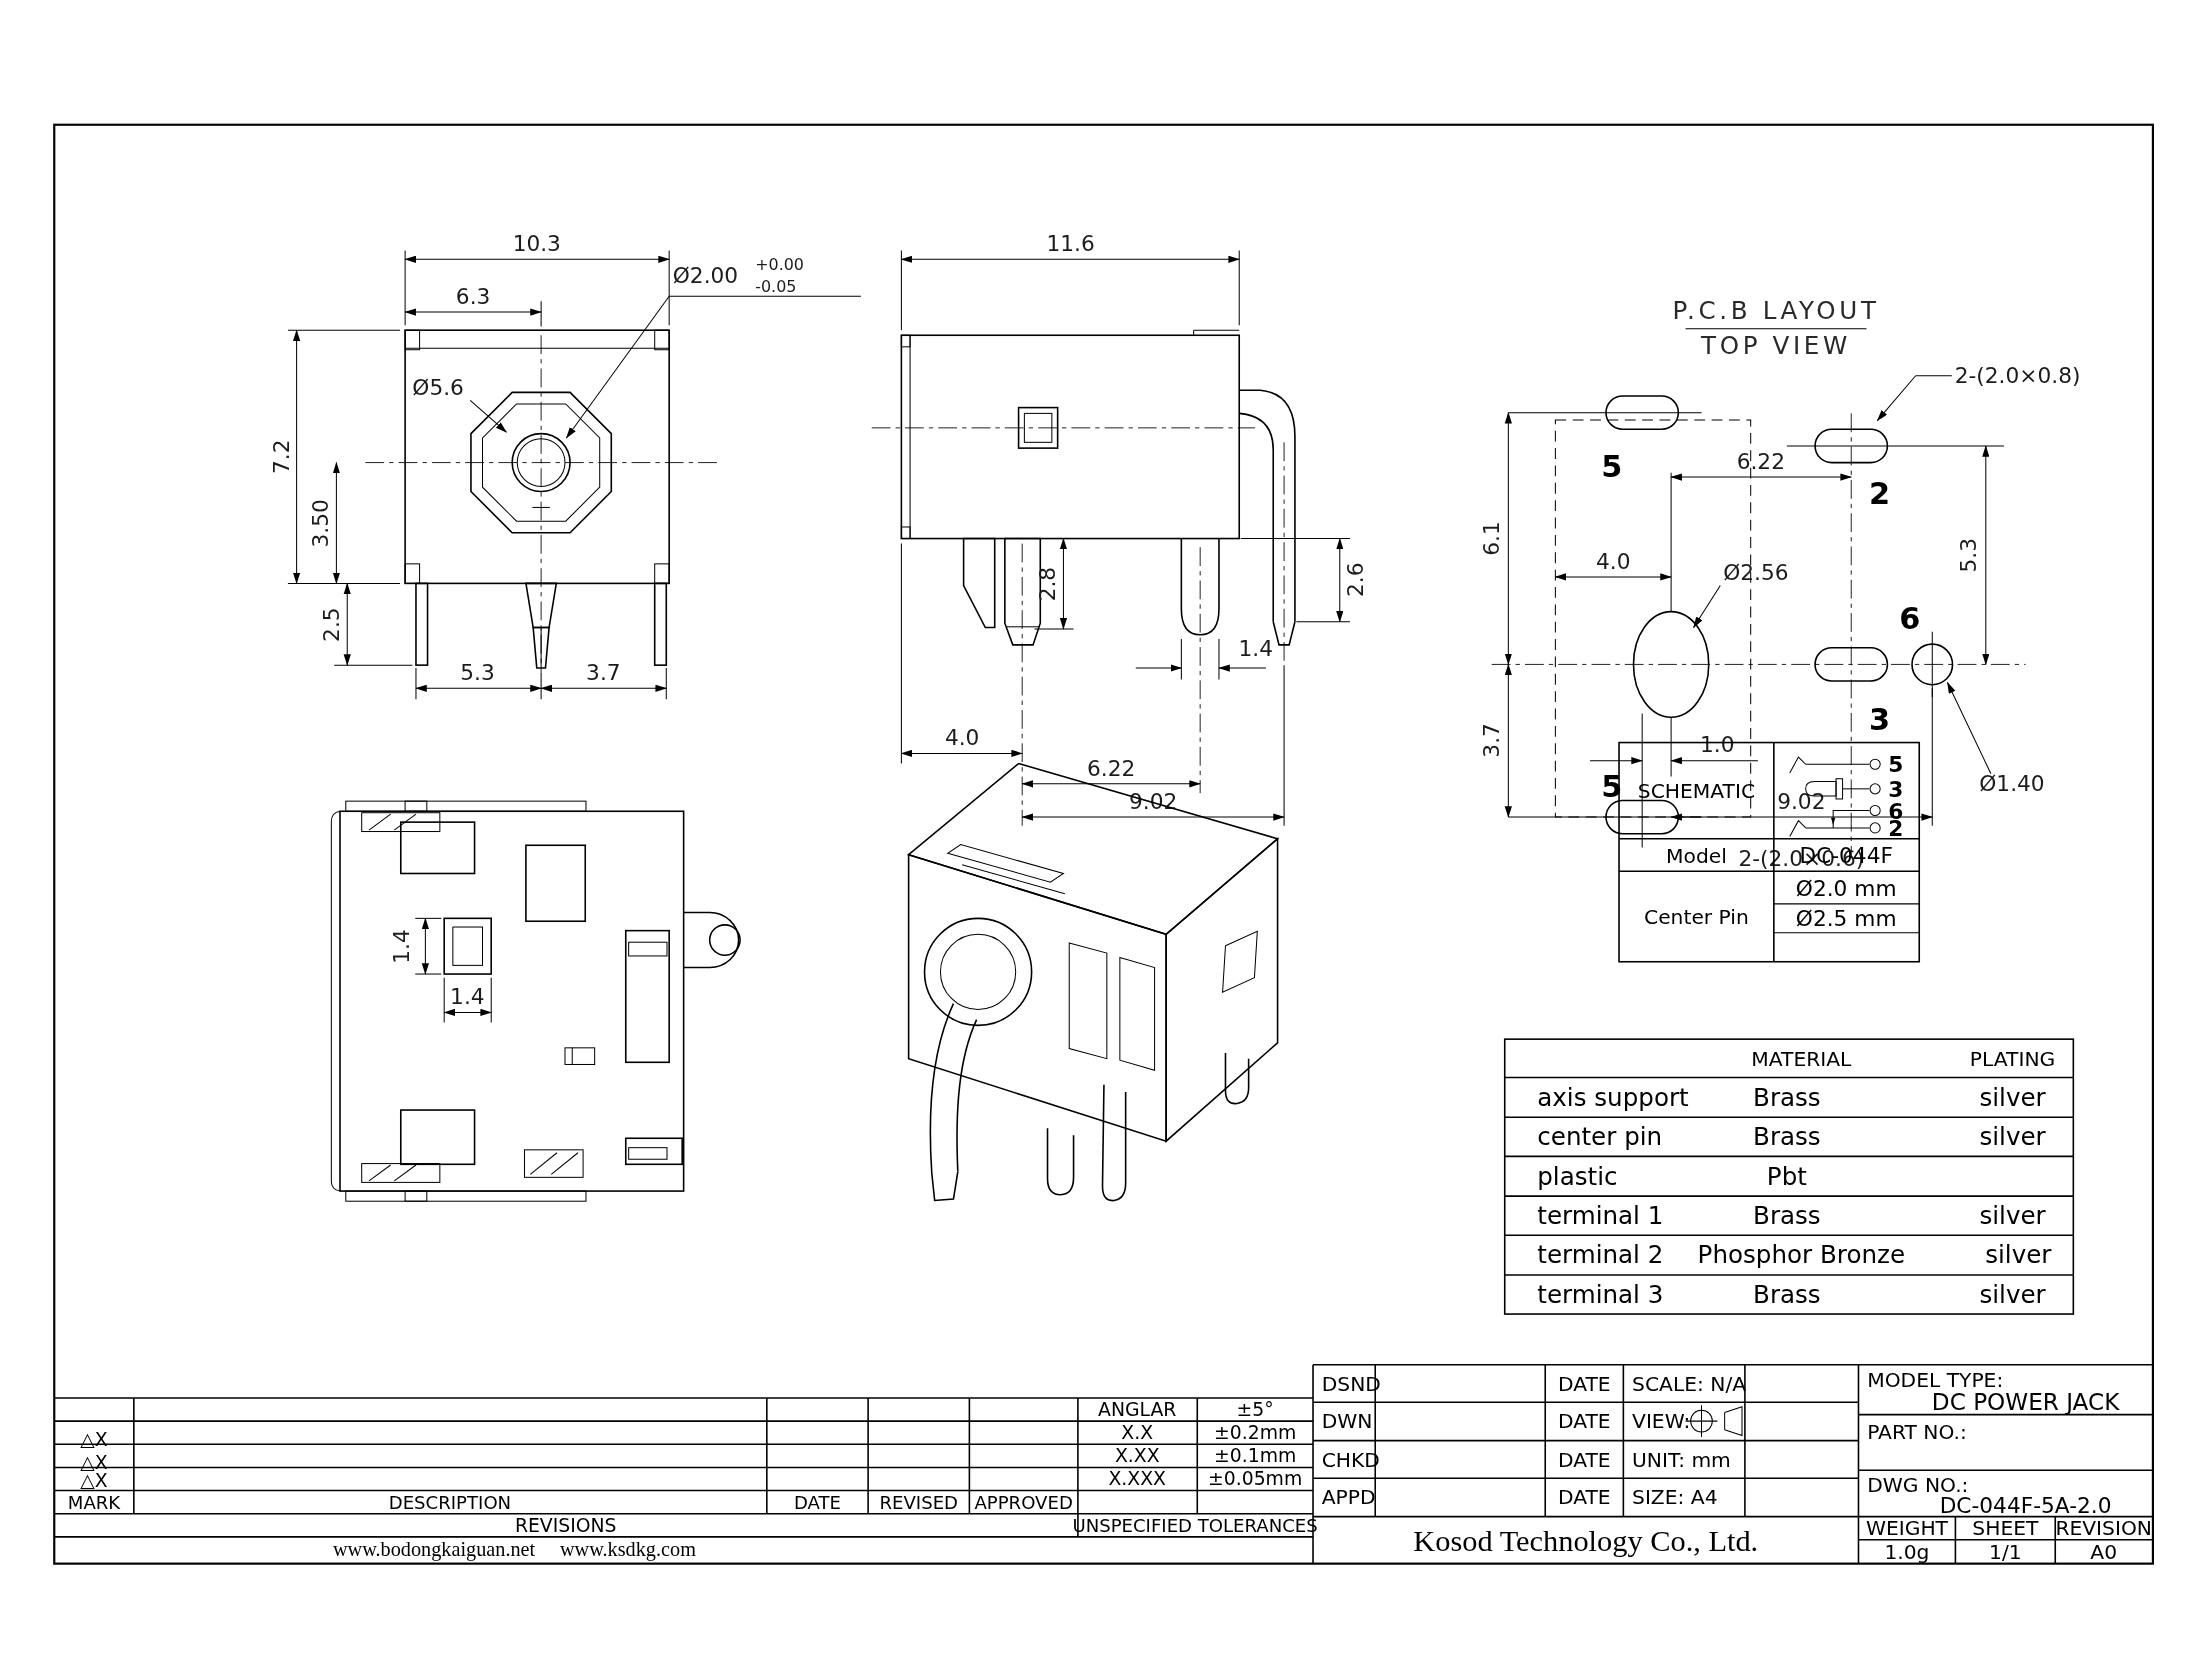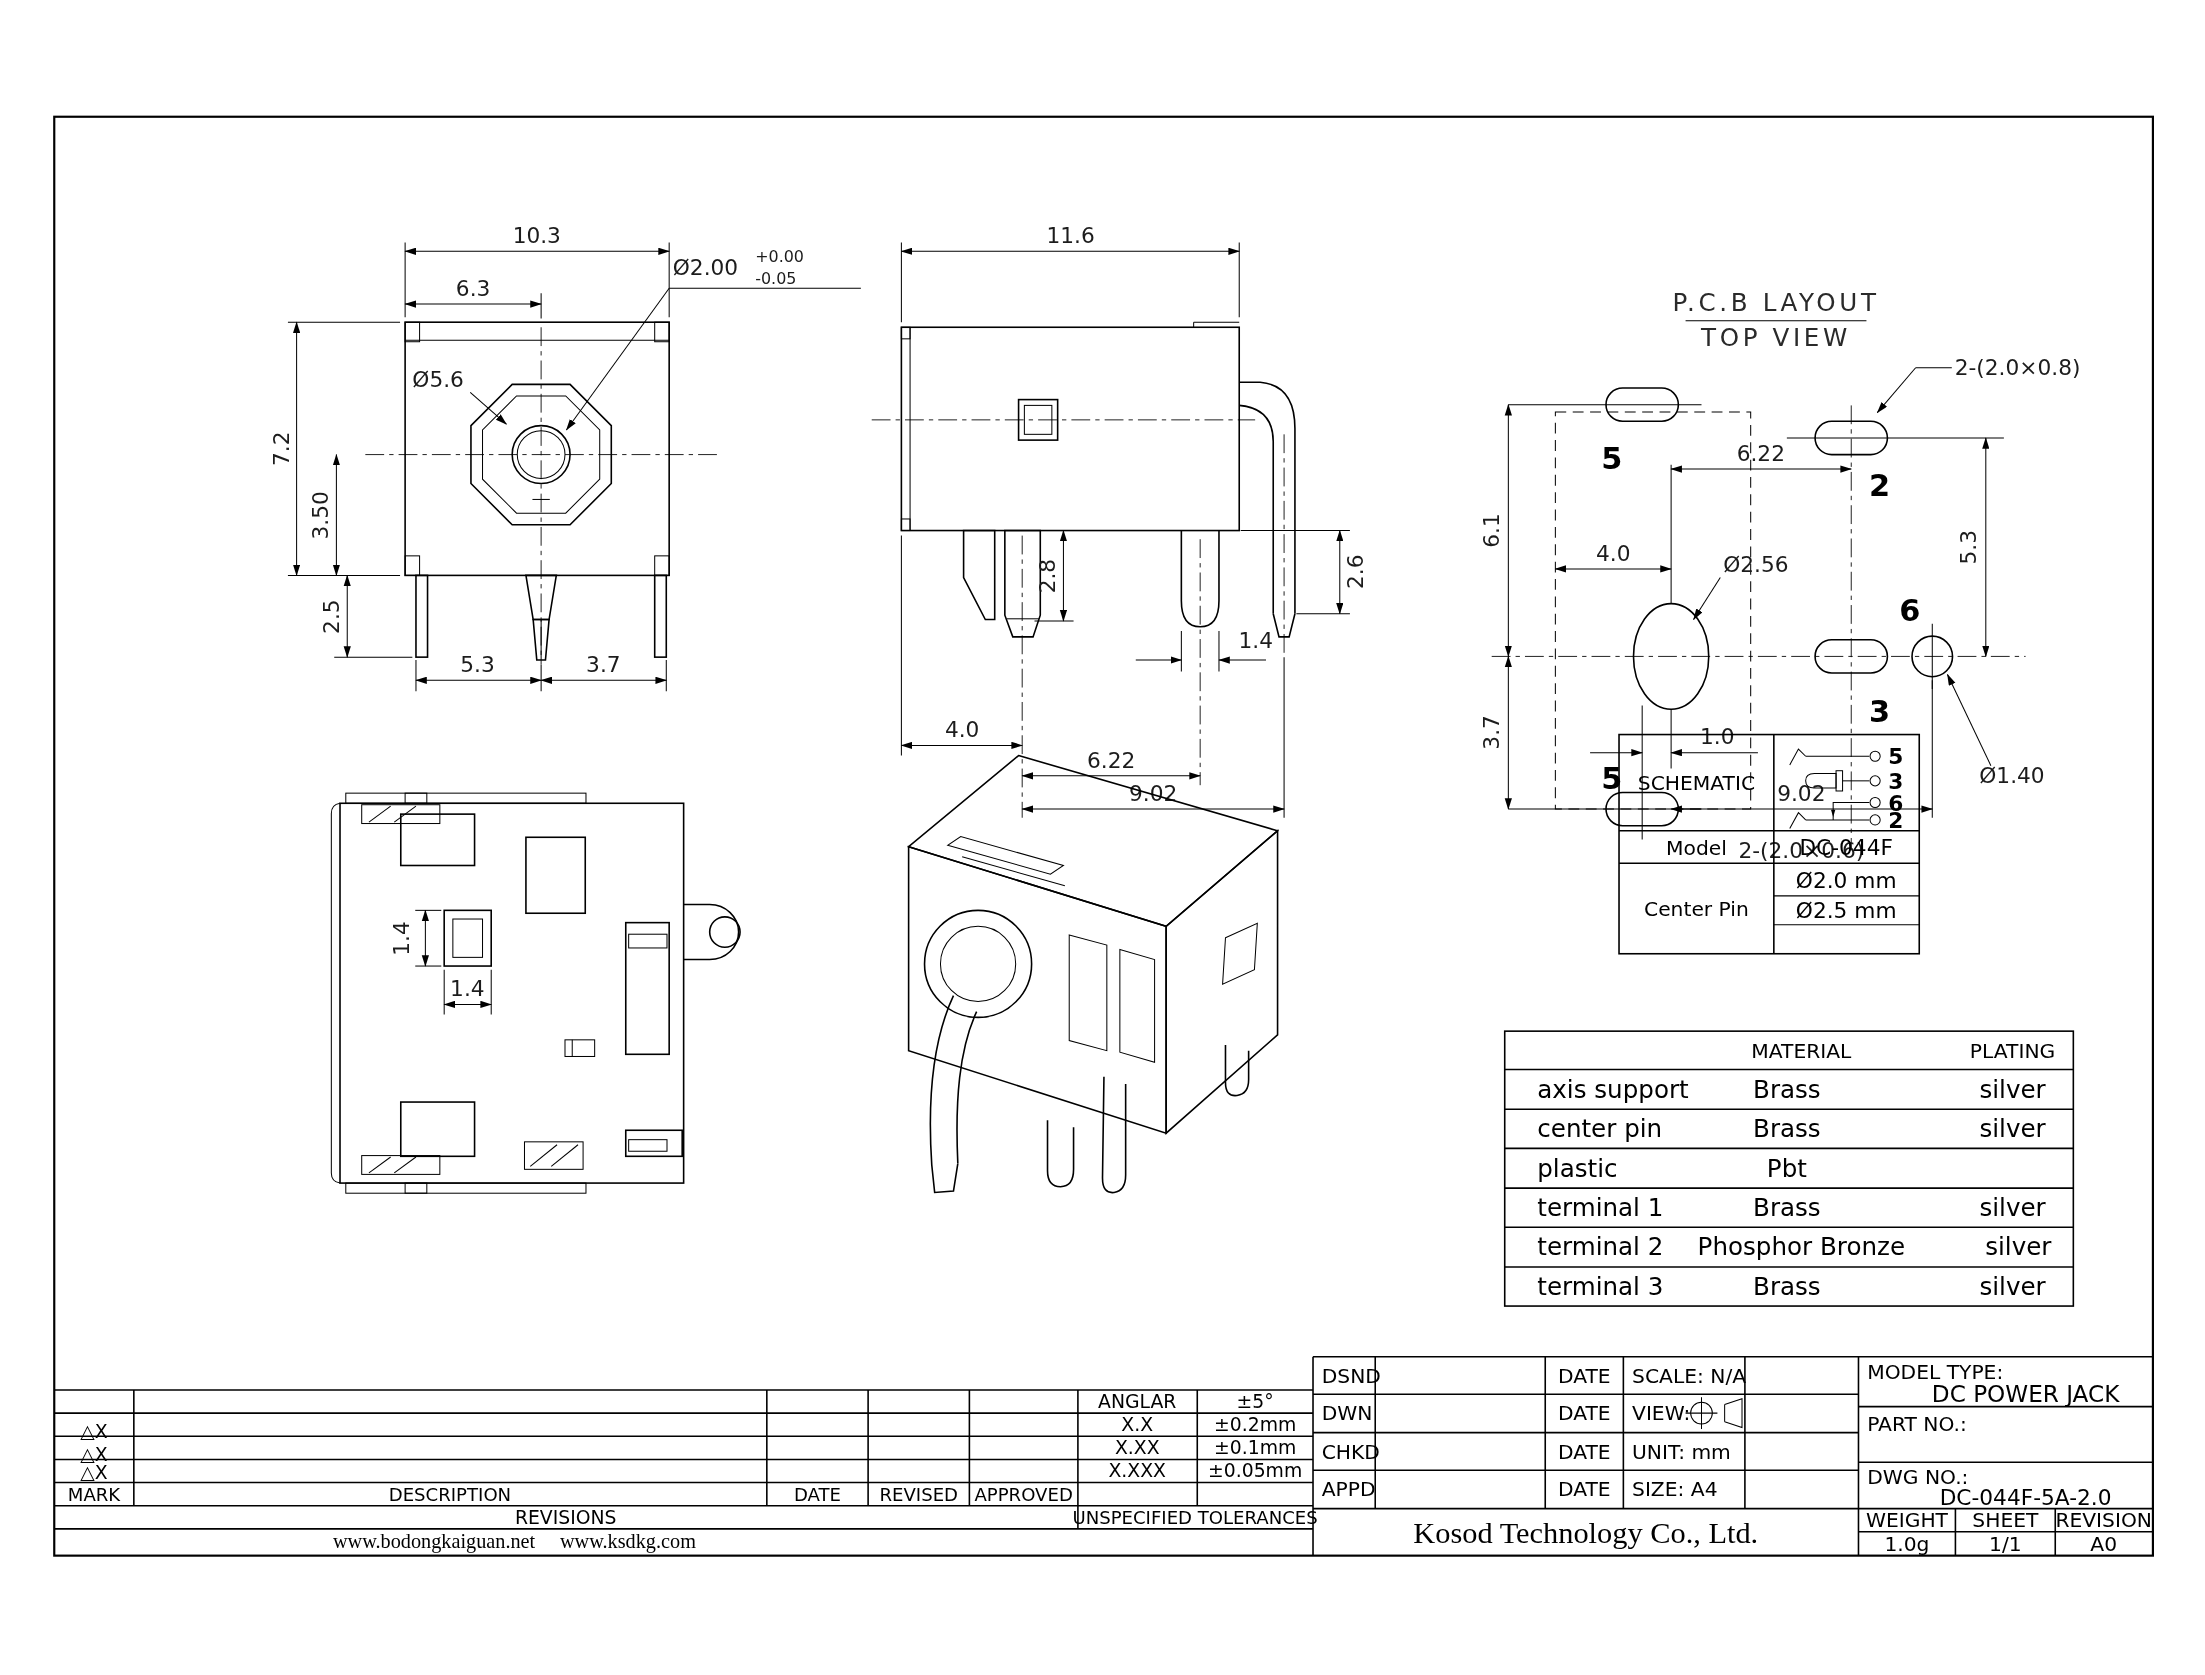--- a/index.html
+++ b/index.html
@@ -1,16 +1,16 @@
 <!DOCTYPE html>
 <html style="font-size:11.6px"><head>
 <meta charset="utf-8">
 <style>
   html,body{margin:0;padding:0;background:#ffffff;}
-  #sheet{position:relative;width:2205px;height:1592px;background:#ffffff;overflow:hidden;}
+  #sheet{position:relative;width:2205px;height:1592px;background:#ffffff;overflow:hidden;margin-top:8px;}
   svg{position:absolute;left:0;top:0;}
   .ln{stroke:#000;stroke-width:2.2;fill:none;}
   .thin{stroke:#000;stroke-width:1.4;fill:none;}
   .thick{stroke:#000;stroke-width:3;fill:none;}
   .cl{stroke:#000;stroke-width:1.2;fill:none;stroke-dasharray:26 7 6 7;}
   .dash{stroke:#000;stroke-width:1.4;fill:none;stroke-dasharray:15 9;}
   .dim{stroke:#000;stroke-width:1.4;fill:none;marker-start:url(#arrS);marker-end:url(#arrE);}
   .arr{stroke:#000;stroke-width:1.4;fill:none;marker-end:url(#arrE);}
   .dt{font-family:"DejaVu Sans",sans-serif;font-size:30px;fill:#1c1c1c;text-anchor:middle;}
   .dts{font-family:"DejaVu Sans",sans-serif;font-size:30px;fill:#1c1c1c;text-anchor:start;}

